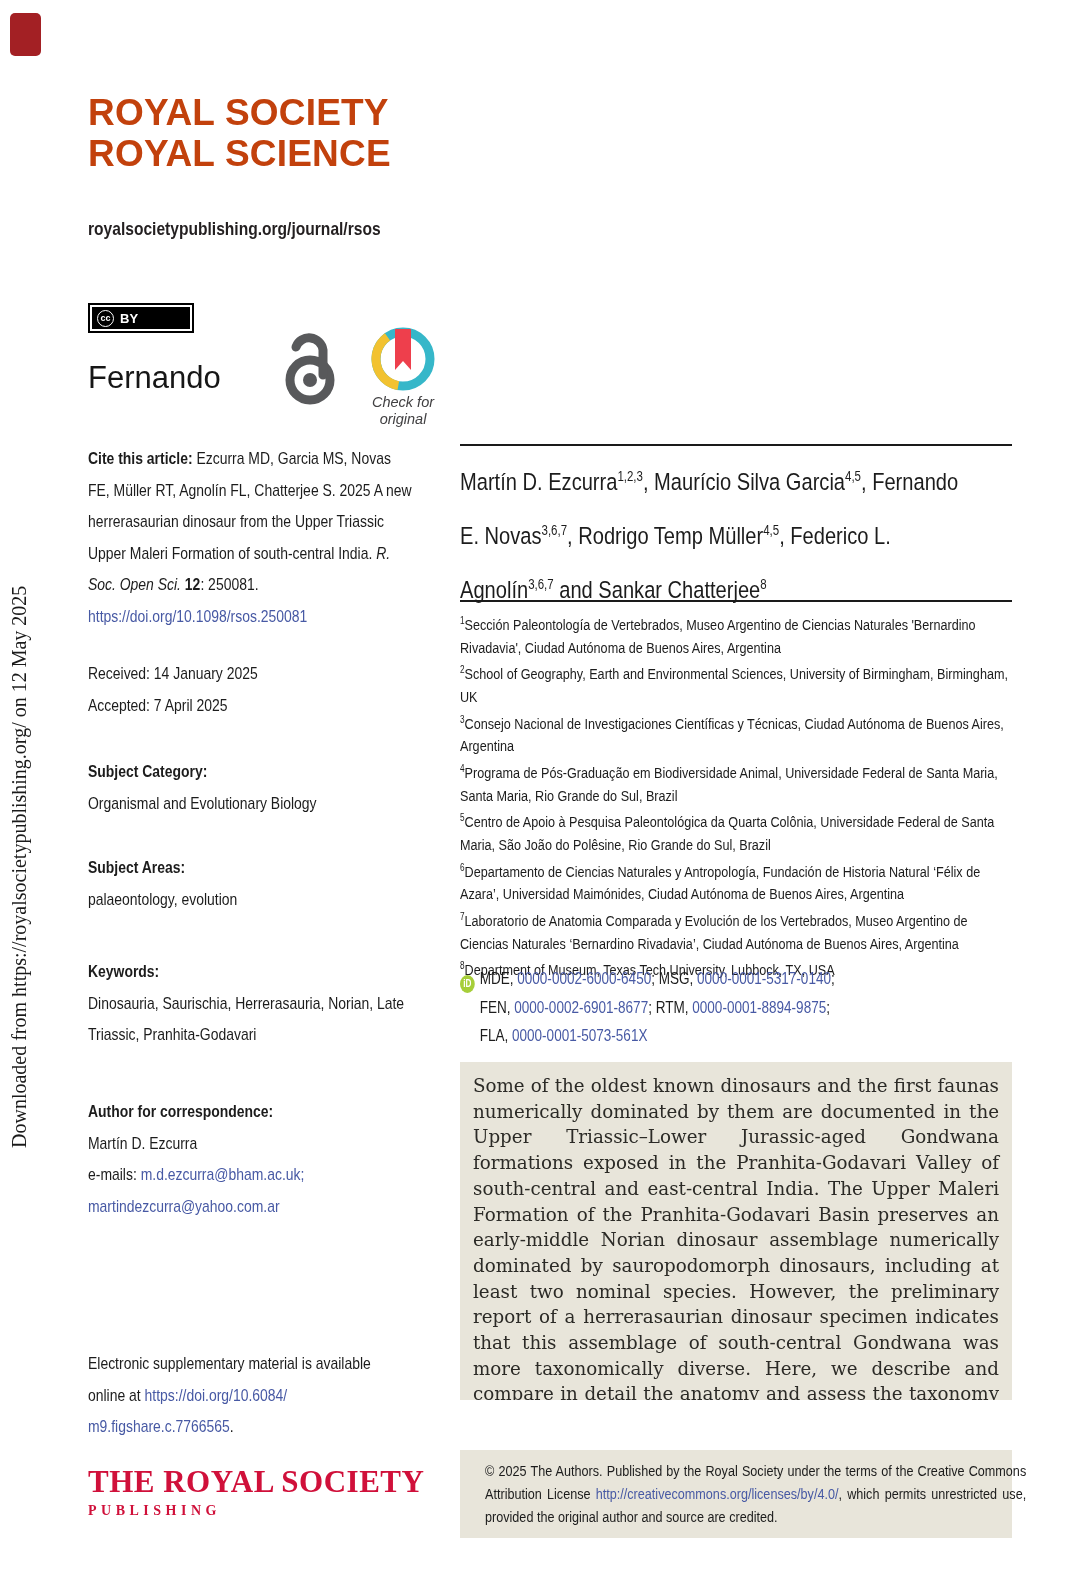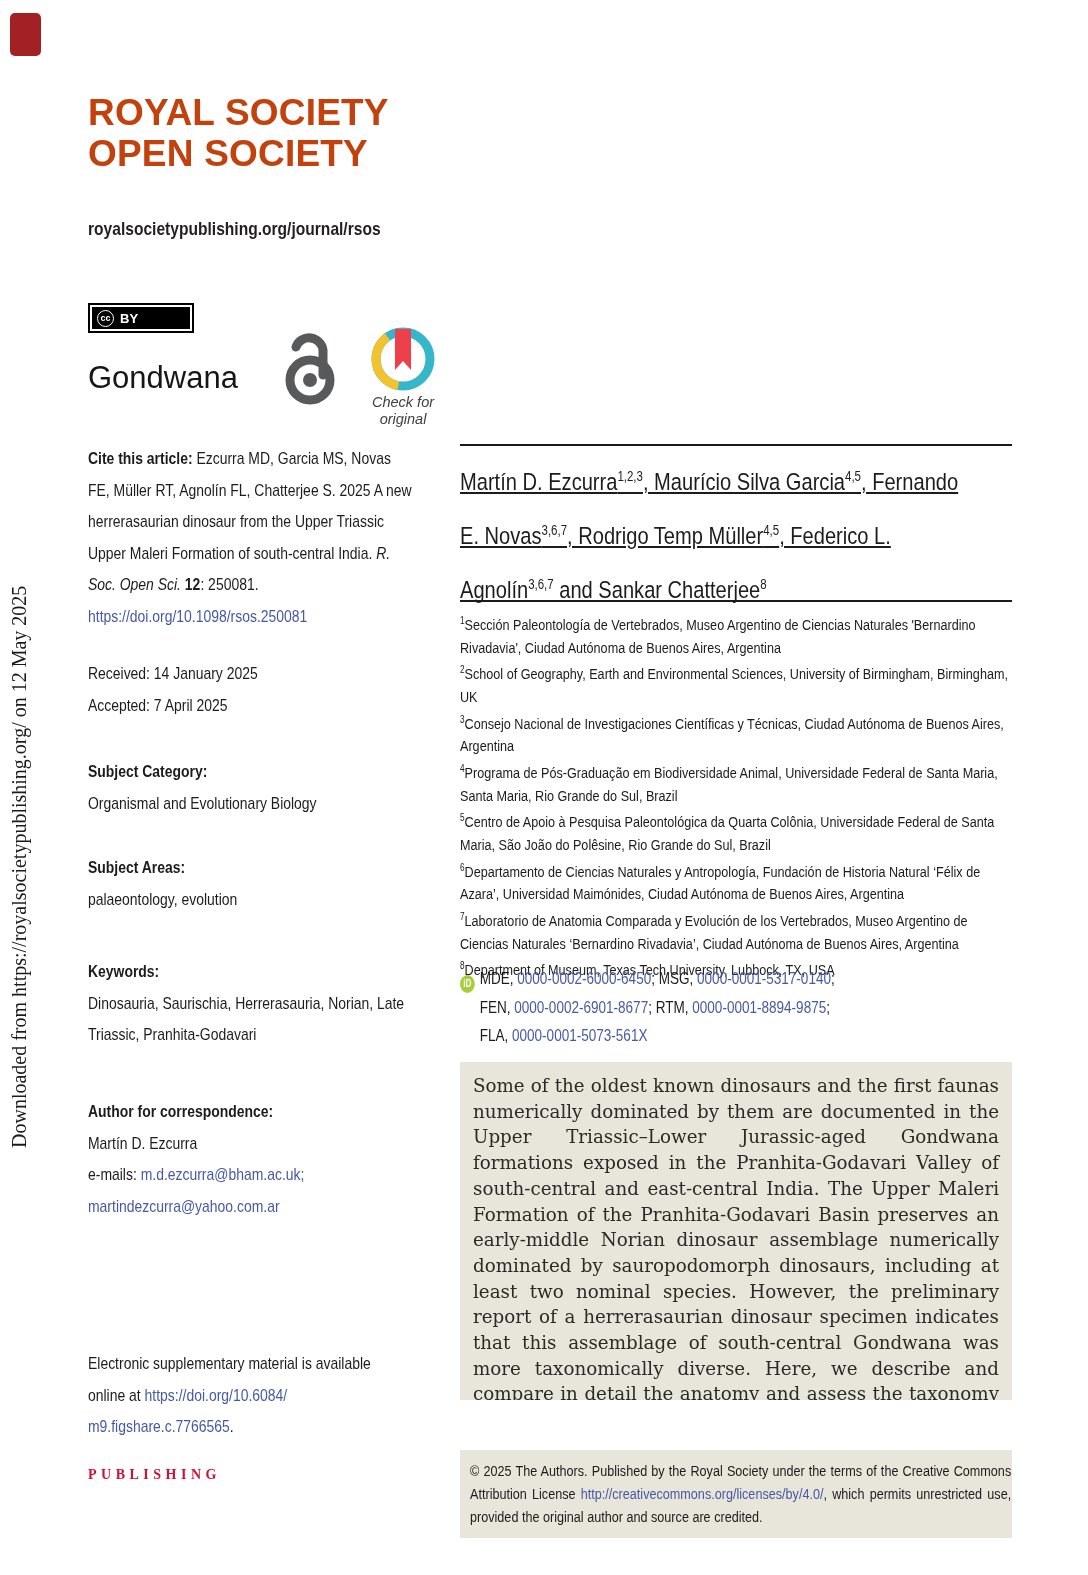--- a/index.html
+++ b/index.html
@@ -35,61 +35,61 @@
   .bold-label{font-weight:700;}
 
   .rs-pub-name{font-family:"Liberation Serif", serif;font-weight:700;font-size:31px;
                color:#d0103a;letter-spacing:0.5px;}
   .rs-pub-div{font-family:"Liberation Serif", serif;font-weight:700;font-size:14px;
               color:#d0103a;letter-spacing:4.5px;margin-top:3px;}
 
   
   .title-line{font-size:43px;font-weight:700;line-height:66px;color:#141414;letter-spacing:-0.5px;}
   .rule{background:#1a1a1a;height:2px;width:552px;}
-  .authors{font-size:24.5px;line-height:48px;color:#1c1c1c;text-decoration:underline;}
+  .authors{font-size:24.5px;line-height:48px;color:#1c1c1c;}
   .authors sup{font-size:14px;}
   .affil{font-size:15.4px;line-height:22.6px;color:#1c1c1c;width:676px;}
   .affil sup{font-size:10px;}
   .orcid-block{font-size:16.5px;line-height:28px;color:#1c1c1c;width:660px;}
   .orcid-icon{display:inline-block;width:18px;height:18px;border-radius:50%;background:#a6ce39;
               color:#fff;font-size:10px;font-weight:700;text-align:center;line-height:18px;
               vertical-align:-3px;margin-right:6px;}
   .beige{background:#e8e5da;}
   .abstract-box{width:552px;height:338px;box-sizing:border-box;padding:11px 13px;overflow:hidden;}
   .abstract-text{font-family:"DejaVu Serif", serif;font-size:18.3px;line-height:25.7px;
                  color:#2b2a26;text-align:justify;}
-  .copy-box{width:552px;box-sizing:border-box;padding:9px 10px;}
+  .copy-box{width:552px;box-sizing:border-box;padding:9px 25px;}
   .copy-text{font-size:15.4px;line-height:23.2px;color:#1c1c1c;text-align:justify;width:660px;}
 </style>
 </head>
 <body>
 
 <div class="page">
 
   <div class="abs annot" style="left:10px;top:13px;"></div>
 
   <div class="abs" style="left:8px;top:1148px;">
     <div class="side-banner">Downloaded from https://royalsocietypublishing.org/ on 12 May 2025</div>
   </div>
 
   <div class="abs logo" style="left:88px;top:92px;">
     <div>ROYAL SOCIETY</div>
-    <div>OPEN SOCIETY</div>
+    <div>ROYAL SCIENCE</div>
   </div>
 
   <div class="abs jurl cx" style="left:88px;top:218px;">royalsocietypublishing.org/journal/rsos</div>
 
   <div class="abs ccbadge" style="left:88px;top:292px;margin-top:11px;">
     <div class="ccinner">
       <span class="cccirc">cc</span>
       <span class="ccby">BY</span>
     </div>
   </div>
 
-  <div class="abs research" style="left:88px;top:360px;">Gondwana</div>
+  <div class="abs research" style="left:88px;top:360px;">Fernando</div>
 
   <div class="abs" style="left:281px;top:328px;">
     <svg width="58" height="80" viewBox="0 0 58 80">
       <circle cx="29" cy="52" r="20" fill="none" stroke="#58595b" stroke-width="9"></circle>
       <circle cx="29" cy="52" r="7" fill="#58595b"></circle>
       <path d="M42 47 V 22 a 14 14 0 0 0 -27 -3" fill="none" stroke="#58595b" stroke-width="9" stroke-linecap="round"></path>
     </svg>
   </div>
 
   <div class="abs" style="left:355px;top:326px;">
@@ -136,20 +136,21 @@
     </div>
   </div>
 
   <div class="abs lblk cx" style="left:88px;top:1348px;">
     <span>Electronic supplementary material is available</span><br>
     <span>online at </span><a href="#">https://doi.org/10.6084/</a><br>
     <a href="#">m9.figshare.c.7766565</a><span>.</span>
   </div>
 
   <div class="abs" style="left:88px;top:1464px;">
+    <div class="rs-pub-name">THE ROYAL SOCIETY</div>
     <div class="rs-pub-div">PUBLISHING</div>
   </div>
 
 
   <div class="abs rule" style="left:460px;top:444px;"></div>
 
   <div class="abs authors" style="left:460px;top:452px;">
     <div class="nowrap cx">
       <span>Martín D. Ezcurra</span><sup>1,2,3</sup><span>, Maurício Silva Garcia</span><sup>4,5</sup><span>, Fernando</span><sup></sup>
     </div>

